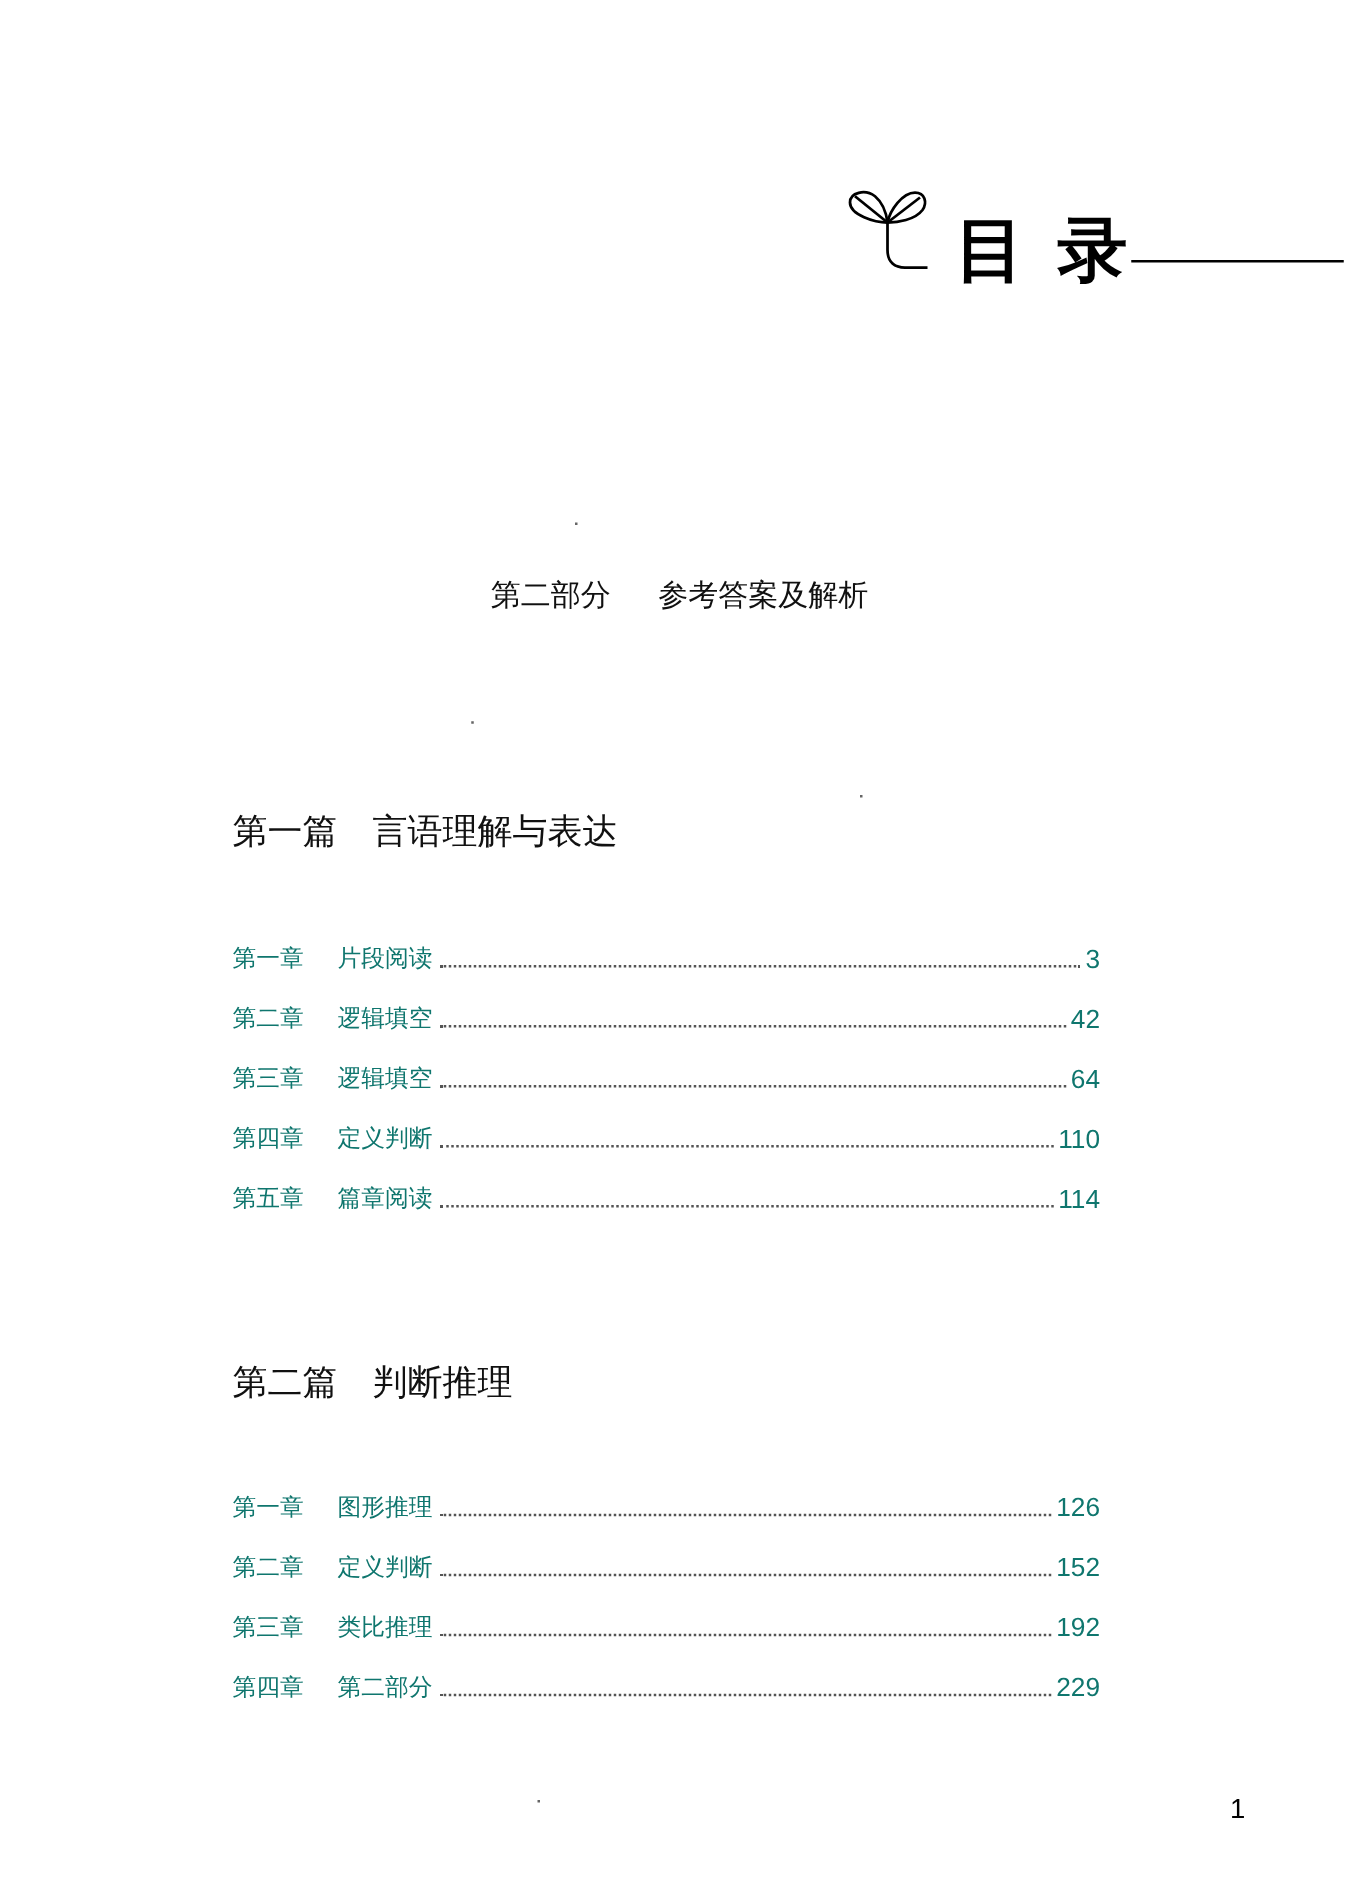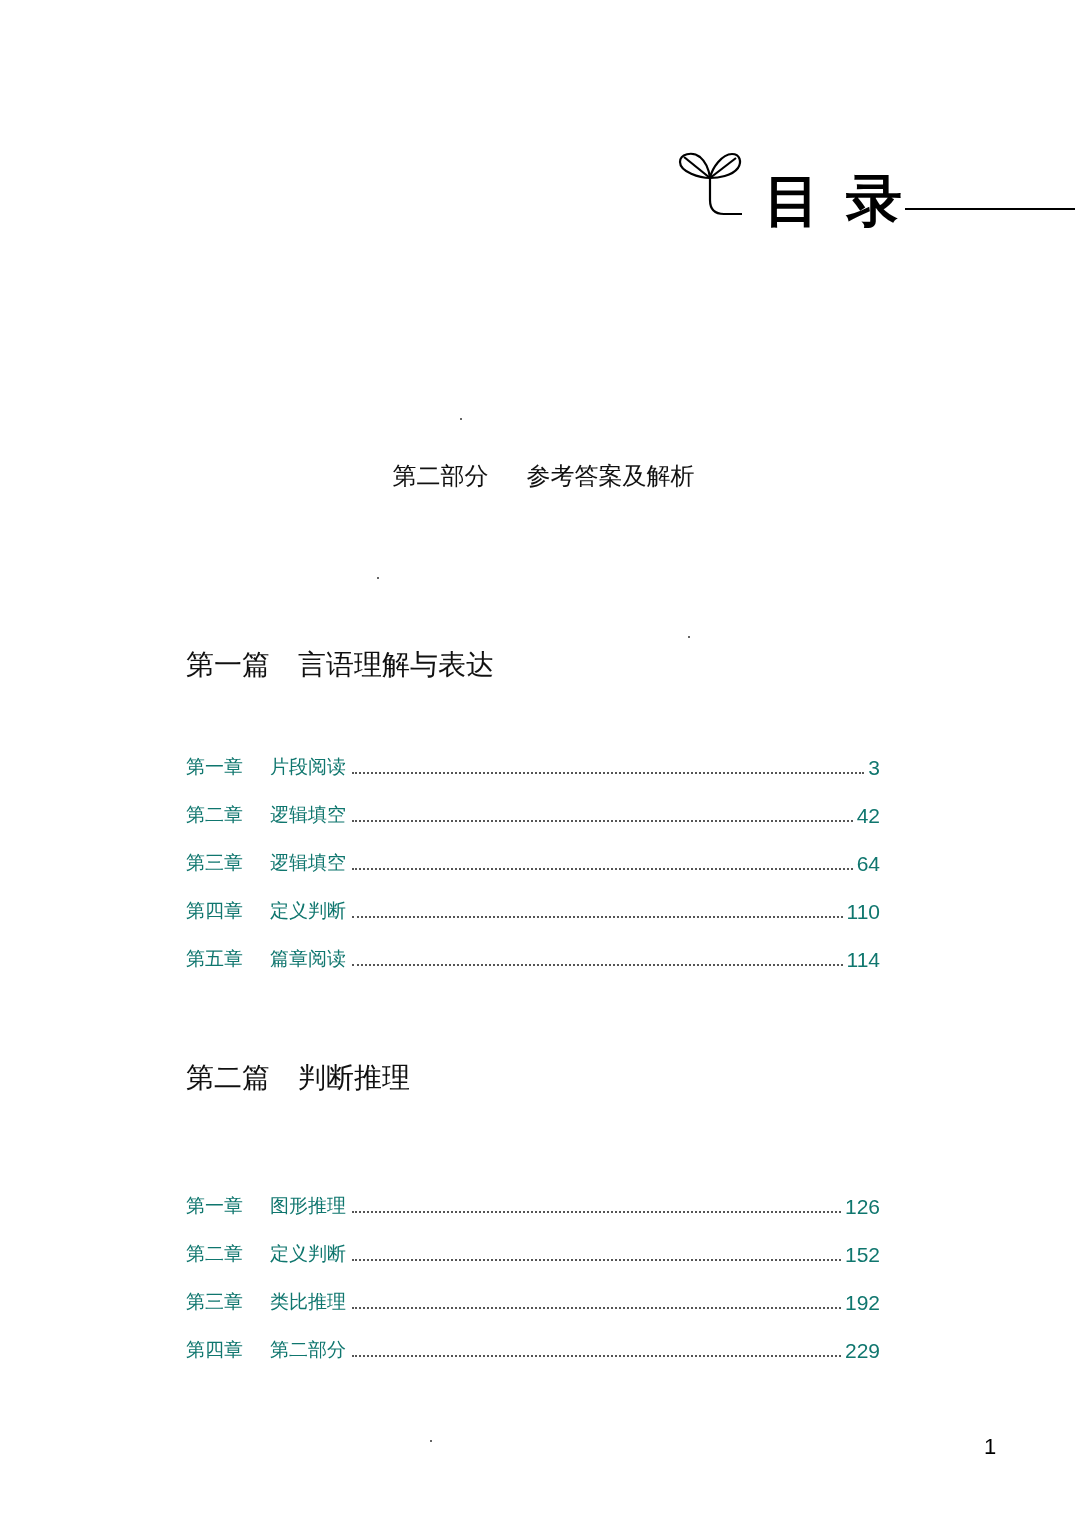--- a/index.html
+++ b/index.html
@@ -88,21 +88,21 @@
   <span class="dots"></span>
   <span class="page">110</span>
 </div>
 <div class="toc-row" style="top:944px;">
   <span class="ch">第五章</span>
   <span class="name">篇章阅读</span>
   <span class="dots"></span>
   <span class="page">114</span>
 </div>
 
-<div class="section-title" style="top:1061px;">
+<div class="section-title" style="top:1089px;">
   <span>第二篇</span><span class="gap"></span><span>判断推理</span>
 </div>
 
 <div class="toc-row" style="top:1191px;">
   <span class="ch">第一章</span>
   <span class="name">图形推理</span>
   <span class="dots"></span>
   <span class="page">126</span>
 </div>
 <div class="toc-row" style="top:1239px;">

